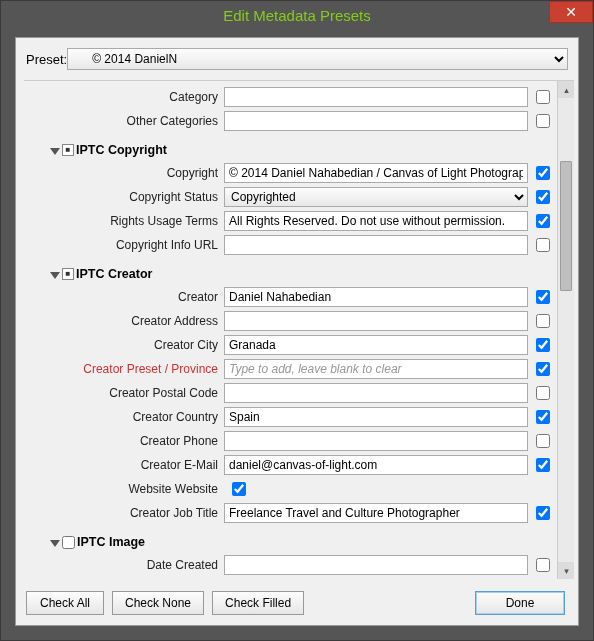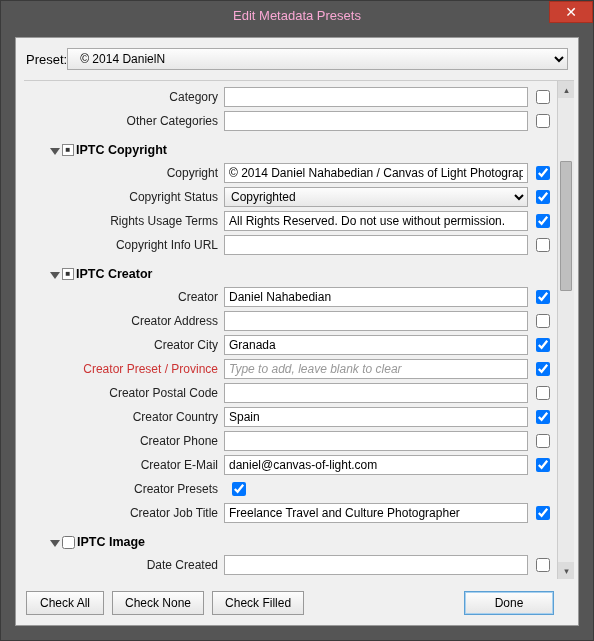--- a/index.html
+++ b/index.html
@@ -20,22 +20,22 @@
   }
   .titlebar {
     height: 28px;
     background: #555;
     display: flex;
     align-items: center;
     justify-content: center;
     position: relative;
   }
   .titlebar-title {
-    color: #f9a8d4;
-    font-size: 13px;
+    color: #84cc16;
+    font-size: 15px;
   }
   .close-btn {
     position: absolute;
     right: 0;
     top: 0;
     width: 44px;
     height: 22px;
     background: #c94030;
     color: #fff;
     display: flex;
@@ -59,21 +59,21 @@
     align-items: center;
     padding: 10px 10px 8px 10px;
   }
   .preset-label { font-size: 13px; }
   .preset-select {
     flex: 1;
     height: 22px;
     background: linear-gradient(#fdfdfd,#e8e8e8);
     border: 1px solid #aaa;
     font-size: 12px;
-    padding: 0 8px;
+    padding: 0 20px;
   }
   .scroll-area {
     position: absolute;
     top: 42px;
     left: 8px;
     right: 4px;
     bottom: 46px;
     overflow: hidden;
     border-top: 1px solid #ccc;
   }
@@ -169,21 +169,21 @@
     background:#fff;
     font-size:10px;
     line-height:10px;
   }
   .tri-box.filled::after{content:"■";color:#333;font-size:8px;}
   .sec-check { width:13px;height:13px; }
   .button-row {
     position: absolute;
     bottom: 10px;
     left: 10px;
-    right: 24px;
+    right: 13px;
     display: flex;
     gap: 8px;
   }
   .btn {
     height: 24px;
     background: linear-gradient(#fdfdfd,#e6e6e6);
     border: 1px solid #999;
     font-size: 12px;
     padding: 0 12px;
     cursor: pointer;
@@ -322,21 +322,21 @@
             </div>
         </div>
         <div class="field-row">
           <div class="field-label">Creator E-Mail</div>
           <input class="field-input" value="daniel@canvas-of-light.com" style="">
           <div class="field-check">
               <input type="checkbox" checked="" style="">
             </div>
         </div>
         <div class="field-row">
-          <div class="field-label">Creator Presets</div>
+          <div class="field-label">Website Website</div>
           <div class="field-check">
               <input type="checkbox" checked="" style="">
             </div>
         </div>
         <div class="field-row">
           <div class="field-label">Creator Job Title</div>
           <input class="field-input" value="Freelance Travel and Culture Photographer" style="">
           <div class="field-check">
               <input type="checkbox" checked="" style="">
             </div>

